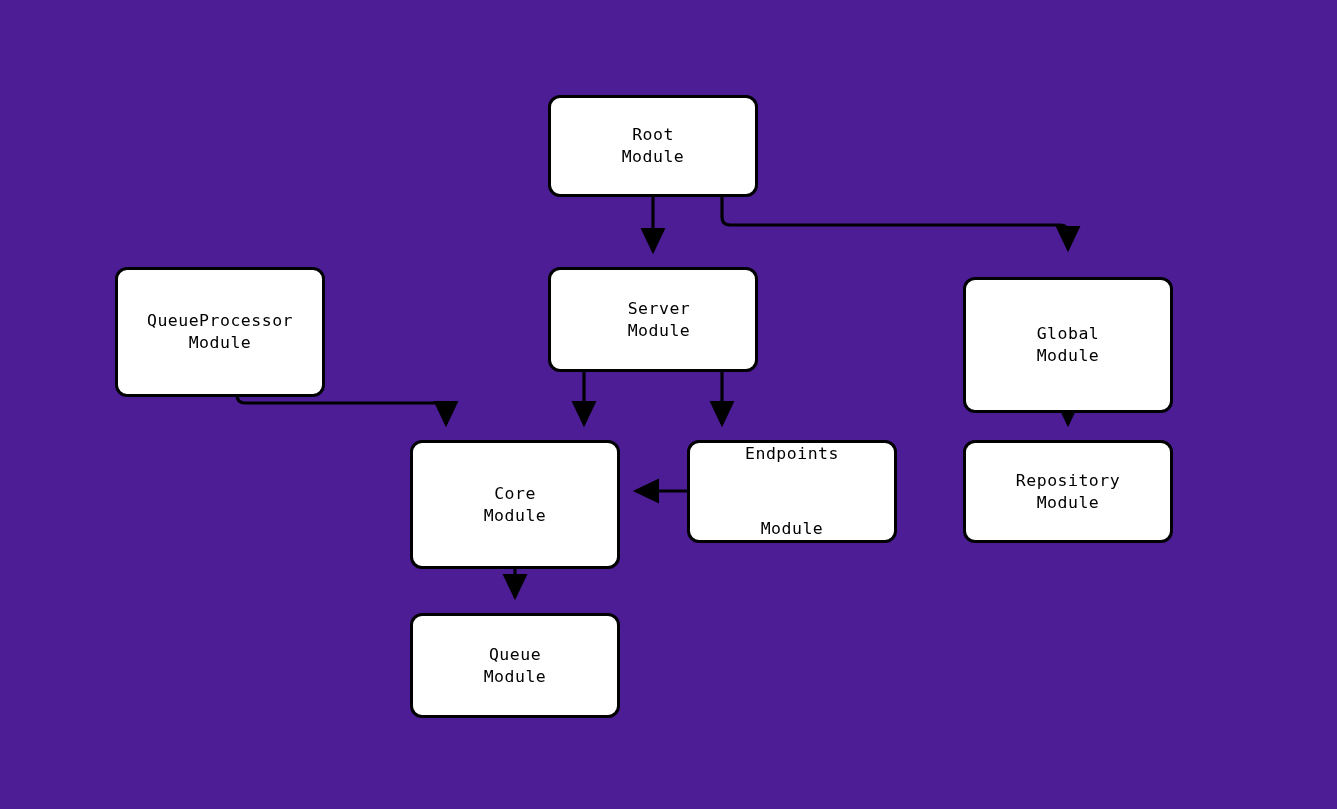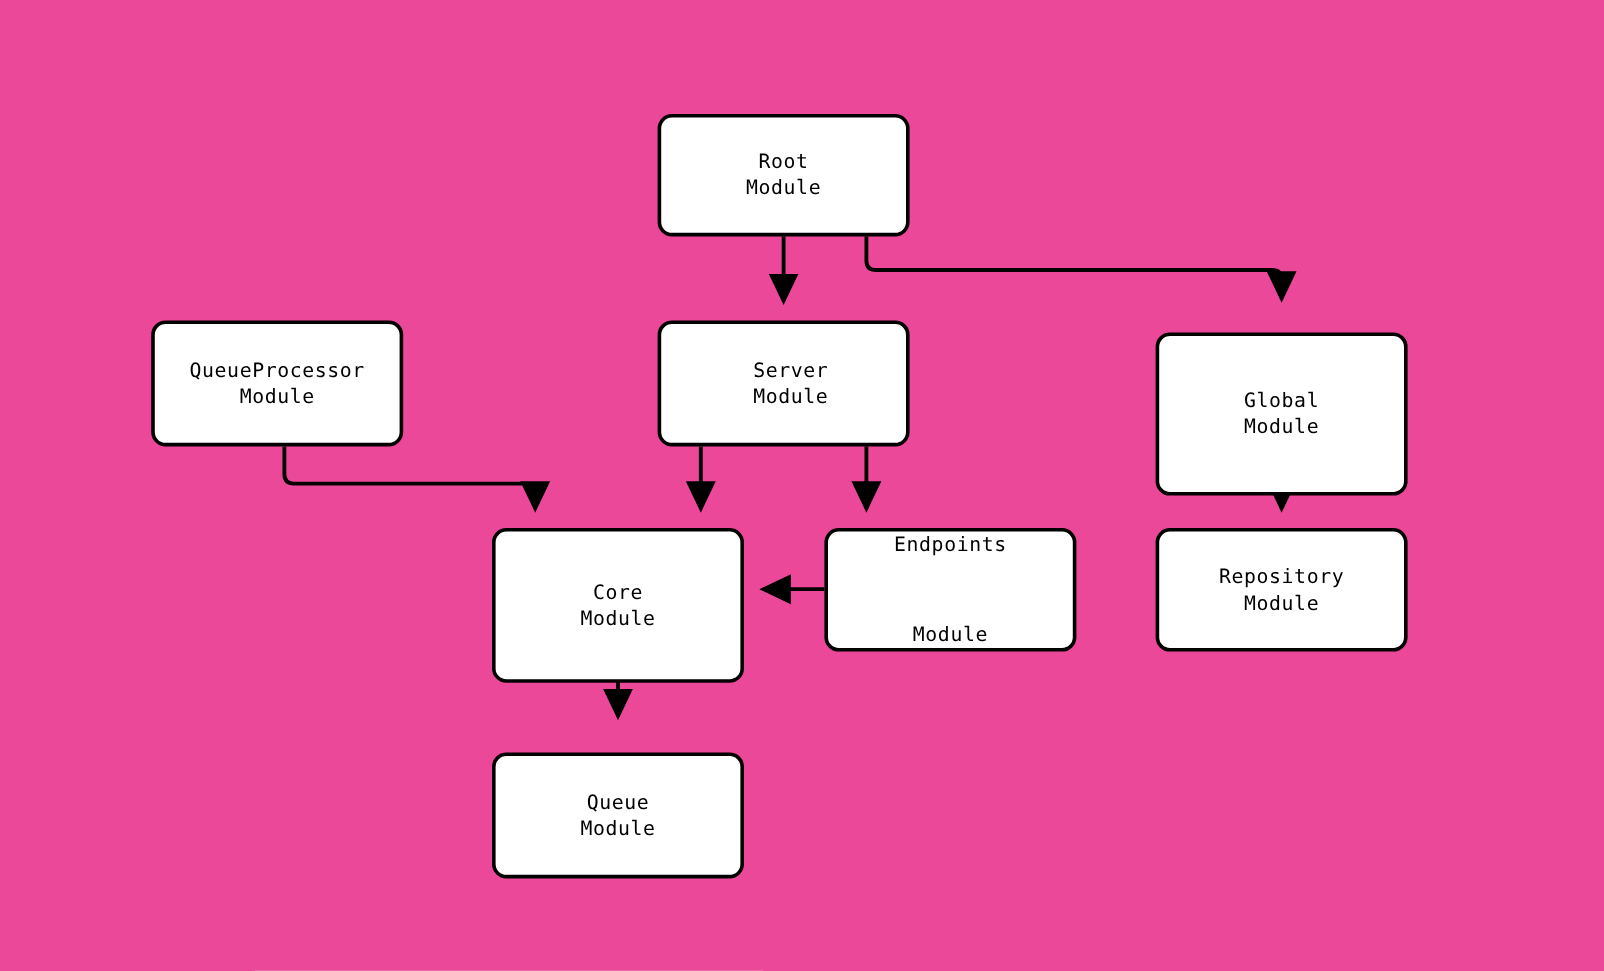--- a/index.html
+++ b/index.html
@@ -11,21 +11,21 @@
   body {
     width: 1337px;
     height: 809px;
     overflow: hidden;
     font-family: "DejaVu Sans Mono", "Liberation Mono", monospace;
   }
   #diagram-canvas {
     position: relative;
     width: 1337px;
     height: 809px;
-    background: #ec4899;
+    background: #4c1d95;
   }
   #edge-layer {
     position: absolute;
     top: 0;
     left: 0;
     width: 1337px;
     height: 809px;
   }
   .node {
     position: absolute;
@@ -71,21 +71,21 @@
       <path d="M 1068 373 L 1068 424" marker-end="url(#arrowhead)"></path>
       <path d="M 515 543 L 515 597" marker-end="url(#arrowhead)"></path>
     </g>
   </svg>
 
   <div class="node" id="node-root" style="left: 548px; top: 95px; width: 210px; height: 102px;">
     <span class="node-label">Root</span>
     <span class="node-label">Module</span>
   </div>
 
-  <div class="node" id="node-queueprocessor" style="left: 126px; top: 267px; width: 210px; height: 105px;">
+  <div class="node" id="node-queueprocessor" style="left: 115px; top: 267px; width: 210px; height: 130px;">
     <span class="node-label">QueueProcessor</span>
     <span class="node-label">Module</span>
   </div>
 
   <div class="node" id="node-server" style="left: 548px; top: 267px; width: 210px; height: 105px; padding-left: 12px;">
     <span class="node-label">Server</span>
     <span class="node-label">Module</span>
   </div>
 
   <div class="node" id="node-global" style="left: 963px; top: 265px; width: 210px; height: 136px; margin-top: 12px;">
@@ -101,18 +101,18 @@
   <div class="node" id="node-endpoints" style="left: 687px; top: 440px; width: 210px; height: 103px; justify-content: space-between;">
     <span class="node-label">Endpoints</span>
     <span class="node-label">Module</span>
   </div>
 
   <div class="node" id="node-repository" style="left: 963px; top: 440px; width: 210px; height: 103px;">
     <span class="node-label">Repository</span>
     <span class="node-label">Module</span>
   </div>
 
-  <div class="node" id="node-queue" style="left: 410px; top: 613px; width: 210px; height: 105px; margin-top: 14px;">
+  <div class="node" id="node-queue" style="left: 410px; top: 613px; width: 210px; height: 105px;">
     <span class="node-label">Queue</span>
     <span class="node-label">Module</span>
   </div>
 
 </div>
 
 </body></html>

